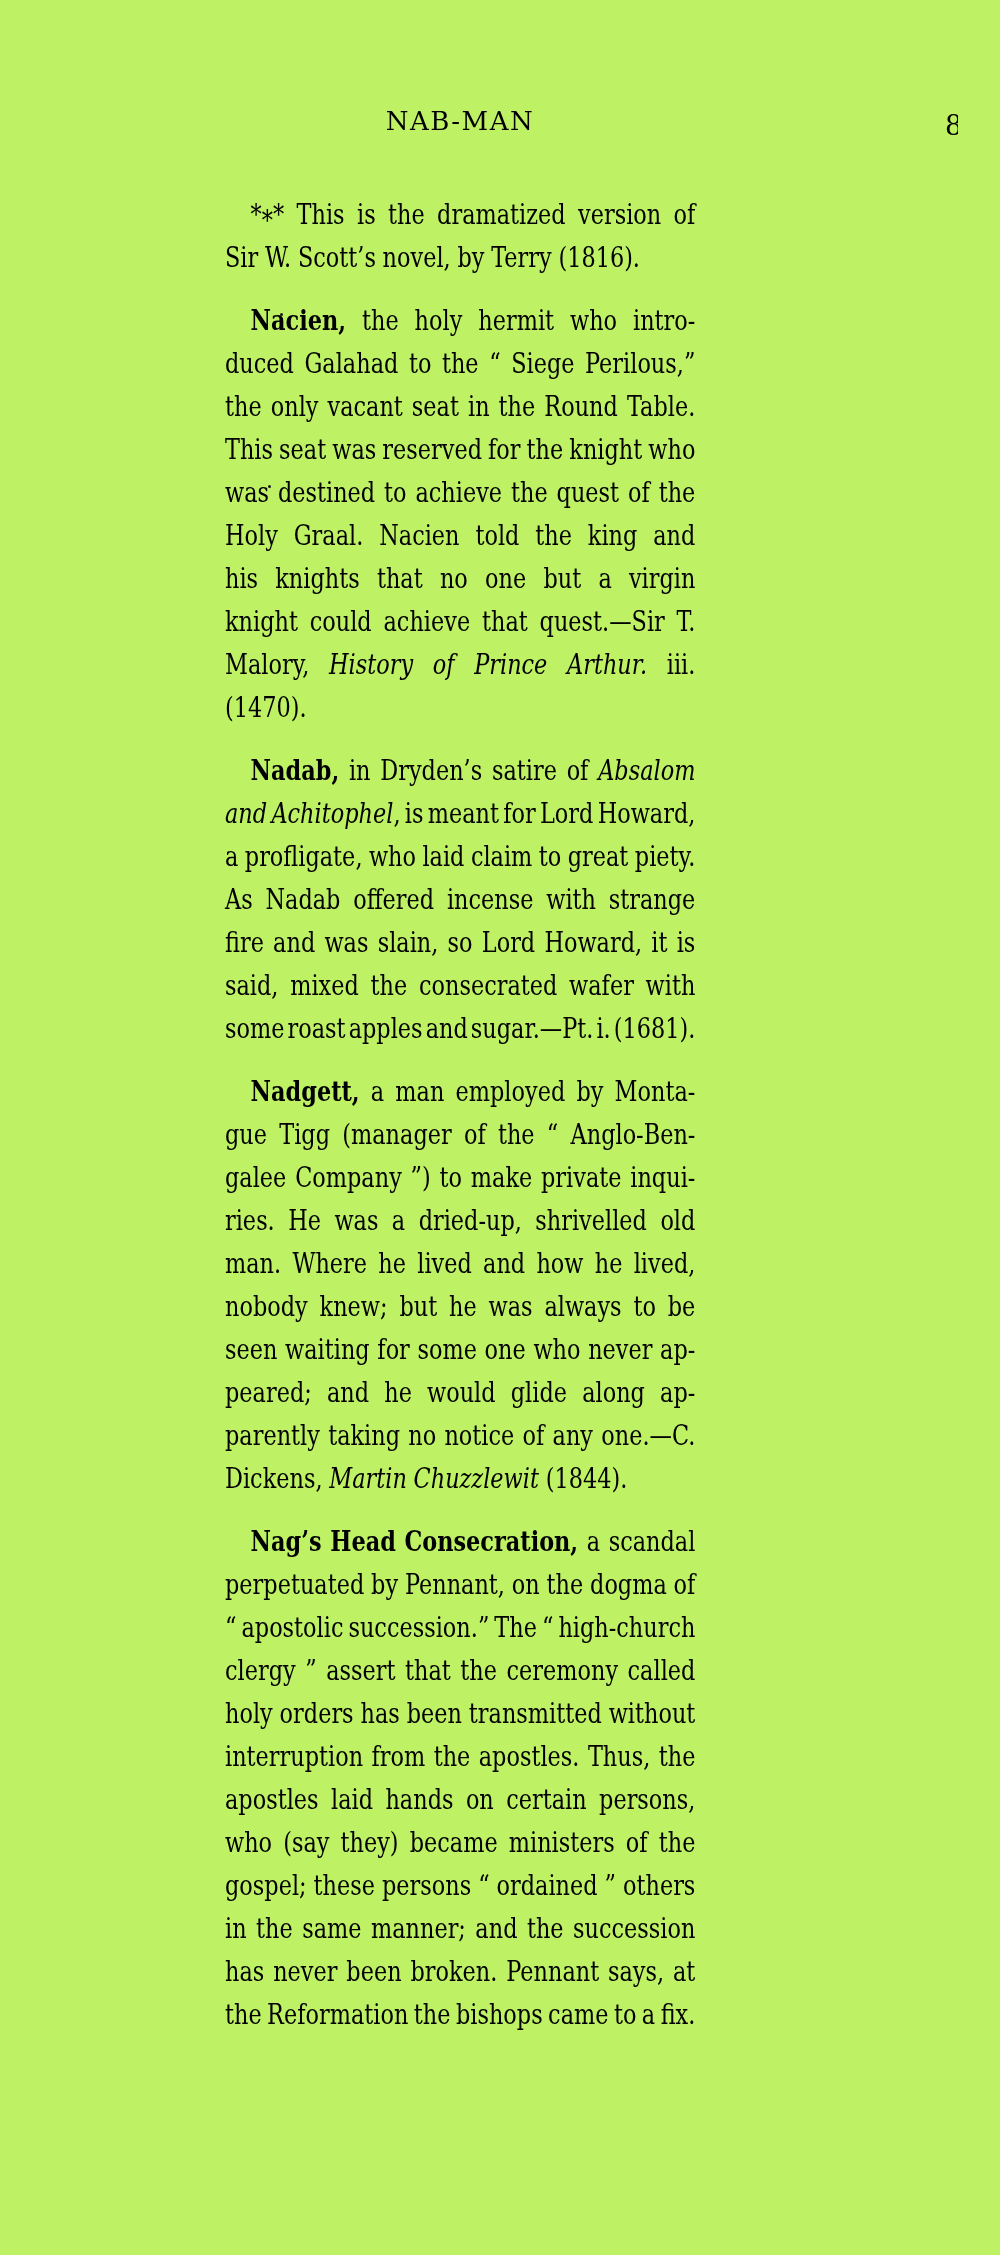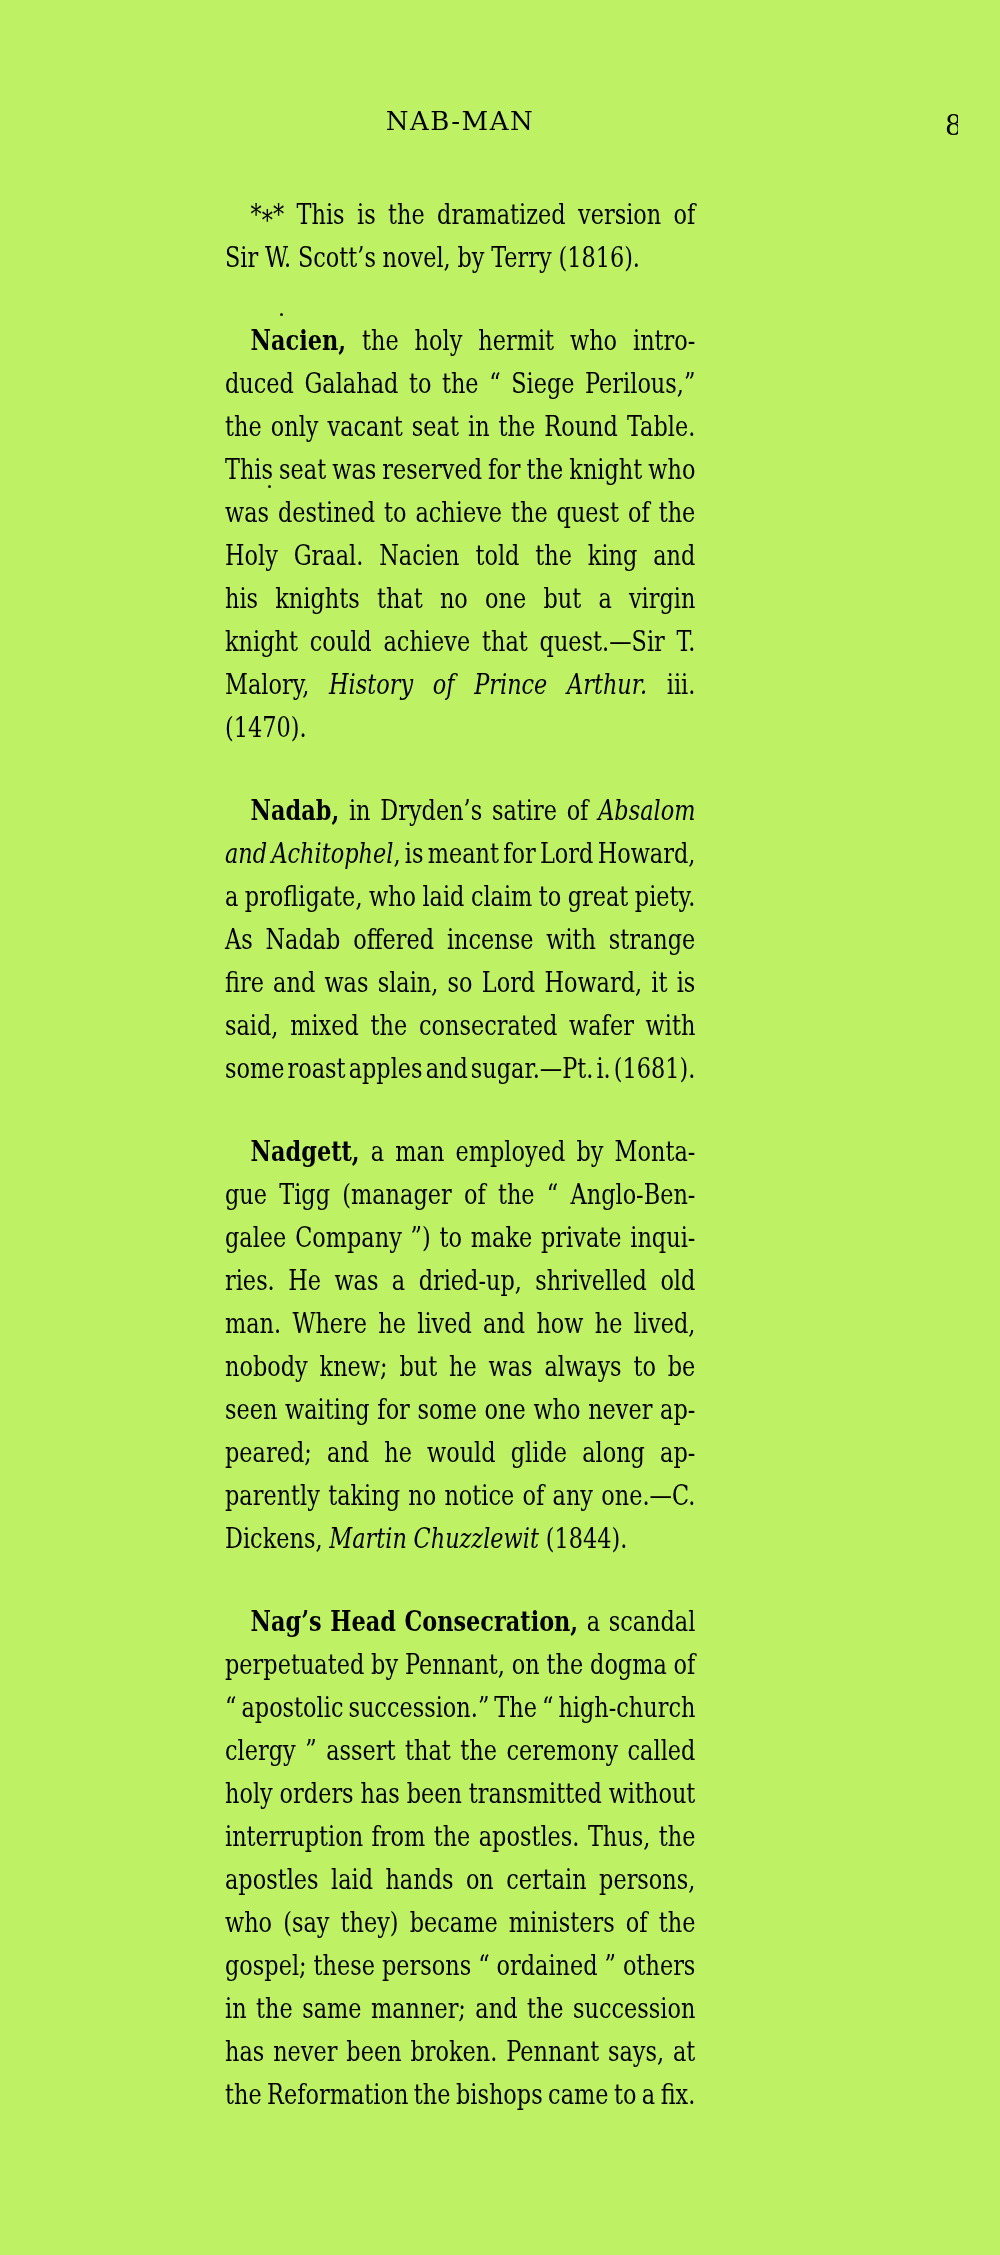--- a/index.html
+++ b/index.html
@@ -10,21 +10,21 @@
   }
   .running-head{
     position:absolute;top:106px;left:225px;width:470px;
     text-align:center;font-size:26px;letter-spacing:1.5px;
   }
   .page-num{
     position:absolute;top:110px;left:945px;width:13px;height:40px;
     overflow:hidden;font-size:27px;
   }
   .column{position:absolute;left:225px;top:198px;width:470px;}
-  .para + .para{margin-top:40px;}
+  .para + .para{margin-top:20px;}
   .line{
     width:588px;transform:scaleX(0.8);transform-origin:0 0;
     display:flex;justify-content:space-between;
     height:43px;font-size:28px;line-height:34px;white-space:nowrap;
   }
   .line.start{justify-content:flex-start;gap:0.30em;}
   .line.indent{padding-left:32px;box-sizing:border-box;}
   .w{display:inline-flex;}
   .b{font-weight:bold;}
   .i{font-style:italic;}

